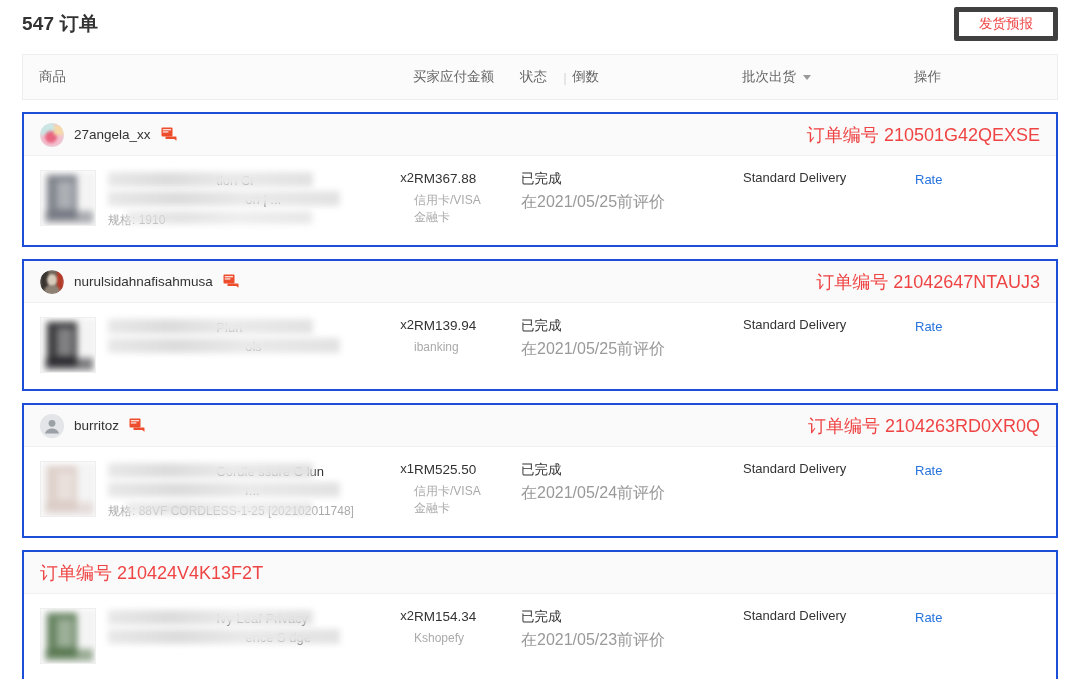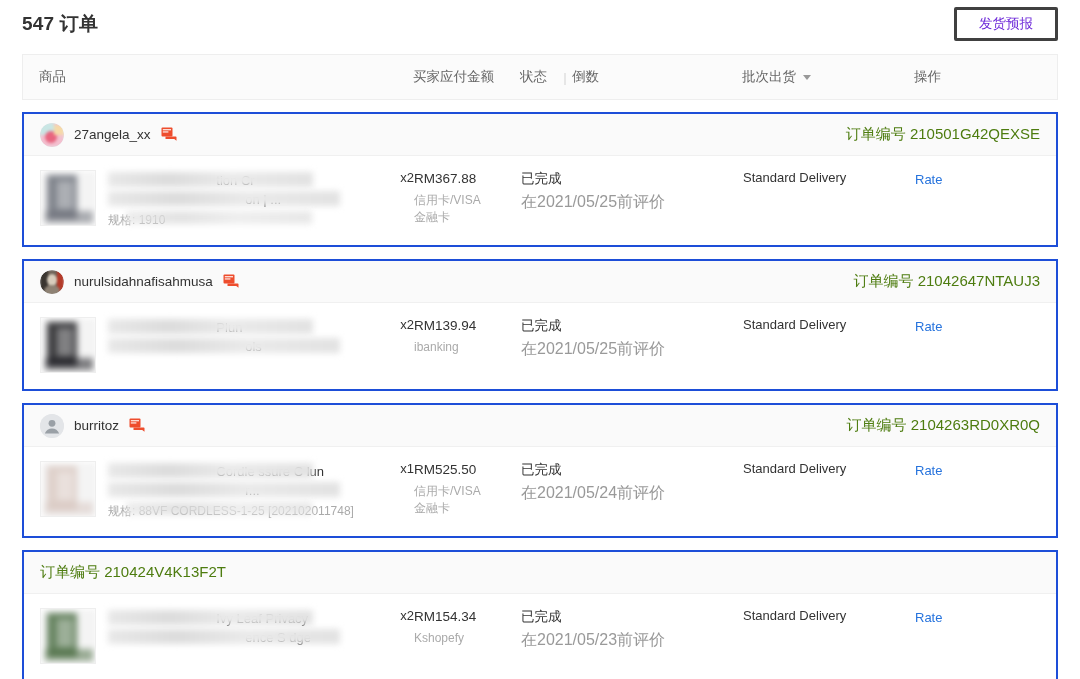--- a/index.html
+++ b/index.html
@@ -41,22 +41,22 @@
     padding: 0 18px;
   }
   .btn-primary {
     background: #ee4d2d;
     color: #fff;
     border: 1px solid #ee4d2d;
     min-width: 122px;
   }
   .btn-secondary {
     background: #fff;
-    color: #6d28d9;
-    border: 3px solid #404040;
+    color: #ef4444;
+    border: 5px solid #404040;
     min-width: 104px;
   }
   .btn-icon { display: inline-flex; align-items: center; }
 
   
   .table-head {
     margin: 6px 22px 0 22px;
     height: 46px;
     background: #fbfbfb;
     border: 1px solid #eeeeee;
@@ -101,21 +101,21 @@
     width: 24px; height: 24px;
     border-radius: 50%;
     flex: 0 0 24px;
     overflow: hidden;
     display: flex; align-items: center; justify-content: center;
     background: #e3e5e8;
   }
   .avatar svg { display: block; }
   .buyer-name { font-size: 13.5px; color: #333; }
   .chat-icon { display: inline-flex; align-items: center; }
-  .order-no { font-size: 15px; color: #4d7c0f; }
+  .order-no { font-size: 18px; color: #ef4444; }
 
   .order-body { display: flex; padding: 14px 0 16px 0; min-height: 78px; }
 
   
   .product-cell { width: 390px; padding-left: 16px; display: flex; gap: 12px; position: relative; }
   .thumb {
     width: 56px; height: 56px;
     flex: 0 0 56px;
     border: 1px solid #eee;
     overflow: hidden;

